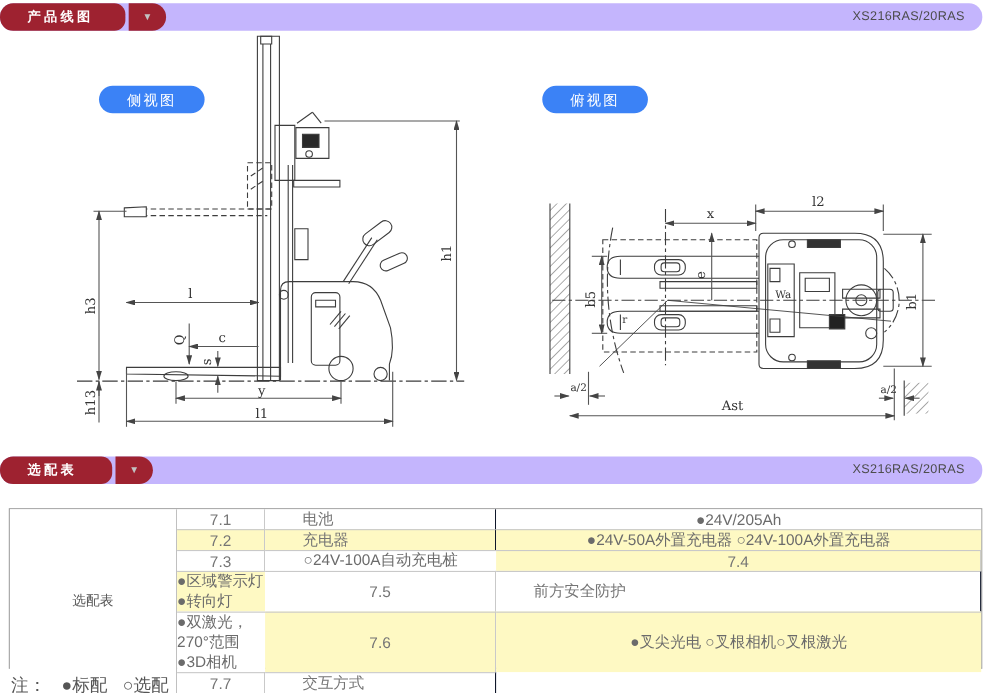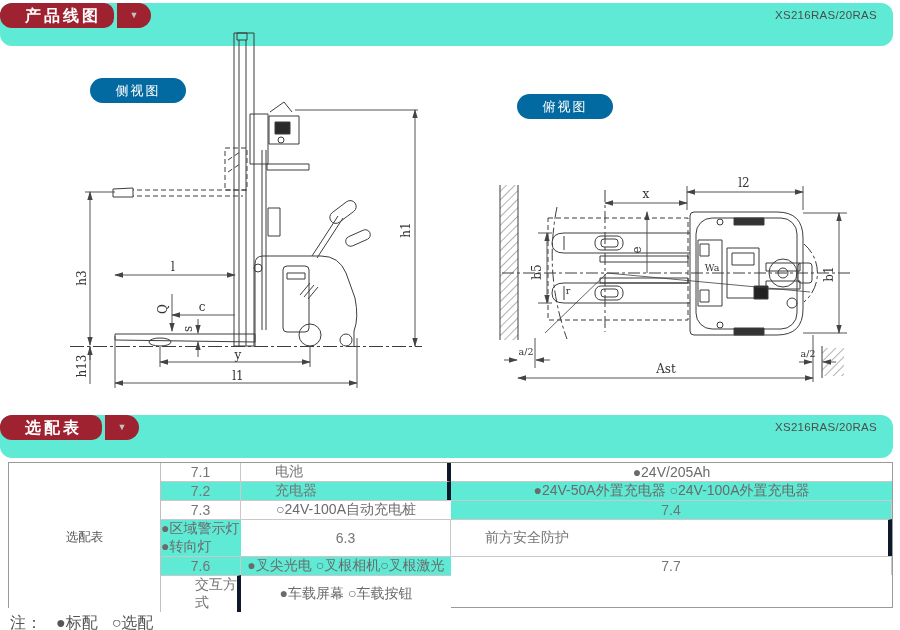--- a/index.html
+++ b/index.html
@@ -1,68 +1,68 @@
 <!DOCTYPE html>
 <html><head>
 <meta charset="utf-8">
 <style>
   html,body{margin:0;padding:0;background:#ffffff;}
   .page{position:relative;width:900px;height:630px;background:#ffffff;overflow:hidden;
         font-family:"Liberation Sans",sans-serif;}
   
-  .hbar{position:absolute;left:0;width:893px;height:43px;background:#5eead4;border-radius:12px;}
+  .hbar{position:absolute;left:0;width:893px;height:25px;background:#c4b5fd;border-radius:12px;}
   .hbar .model{position:absolute;right:16px;top:0;height:25px;line-height:25px;
                font-size:11.5px;color:#4d4d4d;letter-spacing:.3px;}
   .red-pill{position:absolute;left:0;top:0;height:25px;width:114px;background:#9e2230;
-            border-radius:12px 10px 10px 12px;color:#fff;font-size:16px;font-weight:bold;
+            border-radius:12px 10px 10px 12px;color:#fff;font-size:12px;font-weight:bold;
             letter-spacing:3px;line-height:25px;padding-left:25px;box-sizing:border-box;}
   .red-pill.narrow{width:102px;}
   .red-tab{position:absolute;left:117px;top:0;height:25px;width:34px;background:#9e2230;
            border-radius:0 13px 13px 0;text-align:center;}
   .red-tab.narrow{left:105px;}
   .red-tab .tri{display:inline-block;font-size:9px;line-height:25px;color:#c2c2c2;}
   
-  .view-pill{position:absolute;width:96px;height:25px;background:#0369a1;border-radius:13px;
+  .view-pill{position:absolute;width:96px;height:25px;background:#3b82f6;border-radius:13px;
              color:#fff;font-size:13px;letter-spacing:2px;text-align:center;line-height:25px;}
   
   svg{position:absolute;}
   svg line,svg path,svg rect,svg circle,svg ellipse,svg polygon{vector-effect:non-scaling-stroke;}
   .dimtxt{font-family:"DejaVu Serif",serif;font-size:12px;fill:#333;}
   .dimtxt.sm{font-size:9.5px;}
   
   .opt-table{position:absolute;left:8px;top:462px;width:885px;height:146px;
              display:grid;grid-template-columns:152px 80px 210px 1fr;
              grid-template-rows:repeat(7,1fr);border:1px solid #9a9a9a;box-sizing:border-box;}
   .gcell{grid-column:1;grid-row:1/8;display:flex;align-items:center;justify-content:center;
          font-size:12.5px;color:#555;border-right:1px solid #c0c0c0;background:#fff;}
   .cell{display:flex;align-items:center;font-size:14px;color:#757575;background:#fff;}
   .cell.bt{border-top:1px solid #c9c9c9;}
-  .cell.alt{background:#5eead4;}
+  .cell.alt{background:#fef9c3;}
   .no-cell{justify-content:center;border-right:1px solid #c9c9c9;}
-  .name-cell{padding-left:34px;border-right:4px solid #0f172a;}
+  .name-cell{padding-left:34px;border-right:1px solid #0f172a;}
   .value-cell{justify-content:center;color:#6b6b6b;}
   
   .note{position:absolute;left:10px;top:613px;font-size:16px;color:#555;}
   .note span{margin-right:14px;}
 </style>
 </head>
 <body>
 
 <div class="page">
 
   <div class="hbar" style="top:3px;">
     <span class="model">XS216RAS/20RAS</span>
   </div>
   <div class="red-pill" style="top:3px;">产品线图</div>
   <div class="red-tab" style="top:3px;">
     <span class="tri">▼</span>
   </div>
 
   <div class="view-pill" style="left:90px;top:78px;">侧视图</div>
-  <div class="view-pill" style="left:517px;top:78px;margin-top:16px;">俯视图</div>
+  <div class="view-pill" style="left:493px;top:78px;">俯视图</div>
 
   <svg style="left:40px;top:28px;" width="400" height="372" viewBox="0 0 400 372">
     <defs>
       <marker id="ar1" viewBox="0 0 10 6" refX="9" refY="3" markerWidth="9" markerHeight="5.4" orient="auto-start-reverse">
         <path d="M0,0 L10,3 L0,6 z" fill="#444"></path>
       </marker>
     </defs>
     <g stroke="#3d3d3d" stroke-width="1" fill="none">
 
       <rect x="194" y="5" width="20" height="313"></rect>
@@ -257,28 +257,28 @@
     <div class="cell no-cell bt alt">7.2</div>
     <div class="cell name-cell bt alt">充电器</div>
     <div class="cell value-cell bt alt">●24V-50A外置充电器 ○24V-100A外置充电器</div>
 
     <div class="cell no-cell bt">7.3</div>
     <div class="cell value-cell bt">○24V-100A自动充电桩</div>
 
     <div class="cell no-cell bt alt">7.4</div>
     <div class="cell value-cell bt alt">●区域警示灯 ●转向灯</div>
 
-    <div class="cell no-cell bt">6.3</div>
+    <div class="cell no-cell bt">7.5</div>
     <div class="cell name-cell bt">前方安全防护</div>
+    <div class="cell value-cell bt">●双激光，270°范围 ●3D相机</div>
 
     <div class="cell no-cell bt alt">7.6</div>
     <div class="cell value-cell bt alt">●叉尖光电 ○叉根相机○叉根激光</div>
 
     <div class="cell no-cell bt">7.7</div>
     <div class="cell name-cell bt">交互方式</div>
-    <div class="cell value-cell bt">●车载屏幕 ○车载按钮</div>
   </div>
 
   <div class="note">
     <span>注：</span><span>●标配</span><span>○选配</span>
   </div>
 
 </div>
 
 </body></html>

